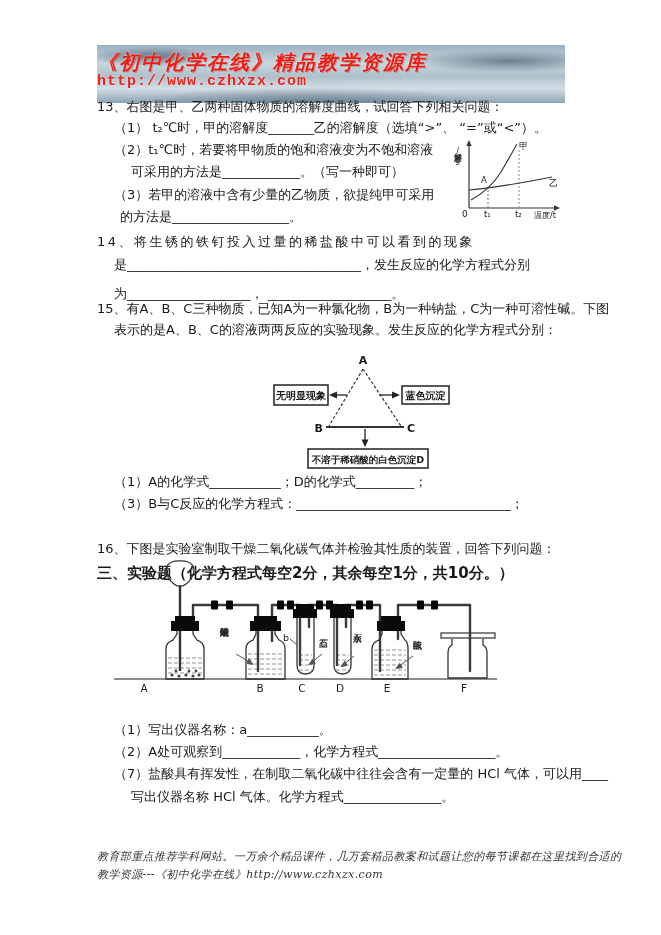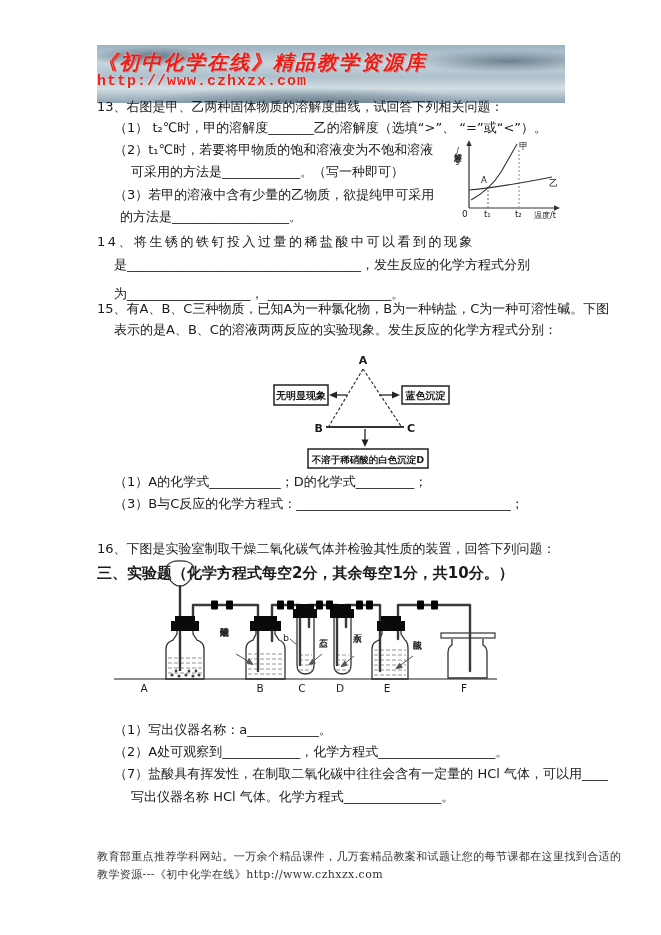--- a/index.html
+++ b/index.html
@@ -52,21 +52,21 @@
     font-size:9px; line-height:1.05; color:#222;
     white-space:nowrap;
   }
   .graph-ylabel {
     position:absolute; left:1px; top:11px;
     writing-mode:vertical-rl; text-orientation:upright;
     font-size:8px; line-height:1; color:#222;
   }
   .footer-line {
     font-family:"DejaVu Serif","Liberation Serif",serif;
-    font-size:11px; color:#333;
+    font-style:italic; font-size:11px; color:#333;
     letter-spacing:.4px; white-space:nowrap;
   }
 </style>
 </head>
 <body>
 
 <div class="abs banner">
   <div class="banner-title">《初中化学在线》精品教学资源库</div>
   <div class="banner-url">http://www.czhxzx.com</div>
 </div>

